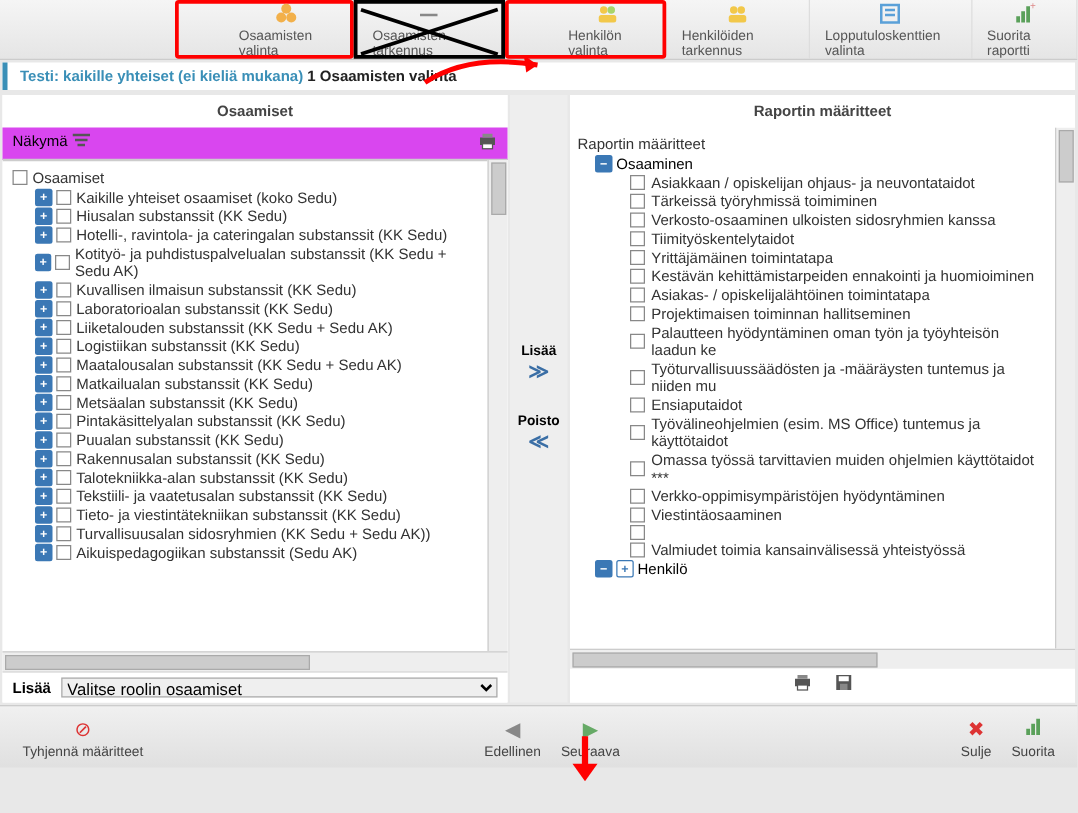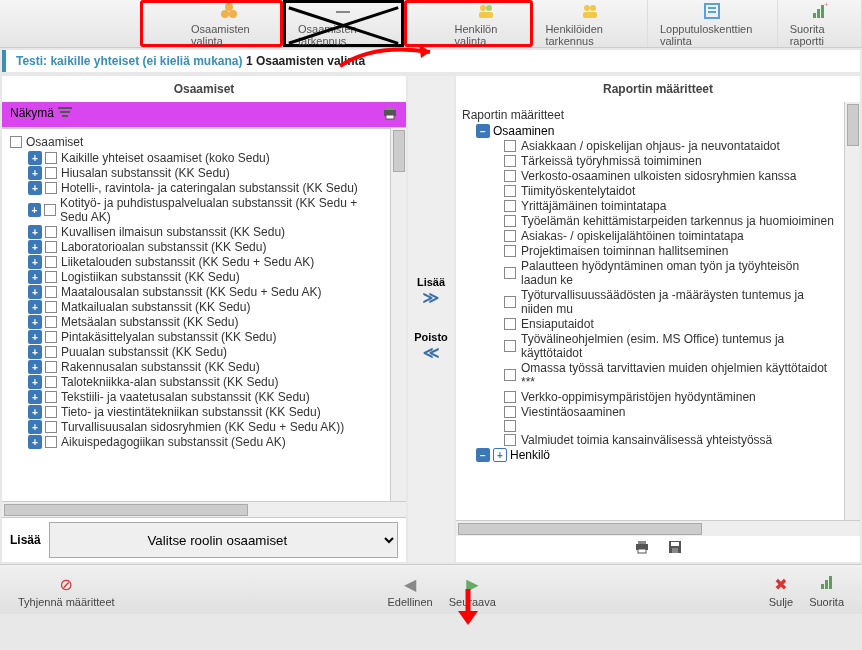--- a/index.html
+++ b/index.html
@@ -174,23 +174,22 @@
   .lisaa-row {
     display: flex;
     align-items: center;
     background: #fff;
     padding: 4px 8px;
     border-top: 1px solid #ccc;
   }
   .lisaa-row label { font-weight: bold; margin-right: 8px; }
   .lisaa-row select {
     flex: 1;
-    height: 36px;
+    height: 16px;
     border: 1px solid #aaa;
-    text-align: center;
   }
   .footer {
     display: flex;
     align-items: flex-end;
     background: linear-gradient(#f0f0f0, #e0e0e0);
     border-top: 1px solid #ccc;
     height: 50px;
     padding: 4px 10px;
   }
   .footer-btn {
@@ -480,21 +479,21 @@
             <div class="right-item">
               <span class="chk"></span>
               <span class="tree-label">Tiimityöskentelytaidot</span>
             </div>
             <div class="right-item">
               <span class="chk"></span>
               <span class="tree-label">Yrittäjämäinen toimintatapa</span>
             </div>
             <div class="right-item">
               <span class="chk"></span>
-              <span class="tree-label">Työelämän kehittämistarpeiden tarkennus ja huomioiminen</span>
+              <span class="tree-label">Kestävän kehittämistarpeiden ennakointi ja huomioiminen</span>
             </div>
             <div class="right-item">
               <span class="chk"></span>
               <span class="tree-label">Asiakas- / opiskelijalähtöinen toimintatapa</span>
             </div>
             <div class="right-item">
               <span class="chk"></span>
               <span class="tree-label">Projektimaisen toiminnan hallitseminen</span>
             </div>
             <div class="right-item">

